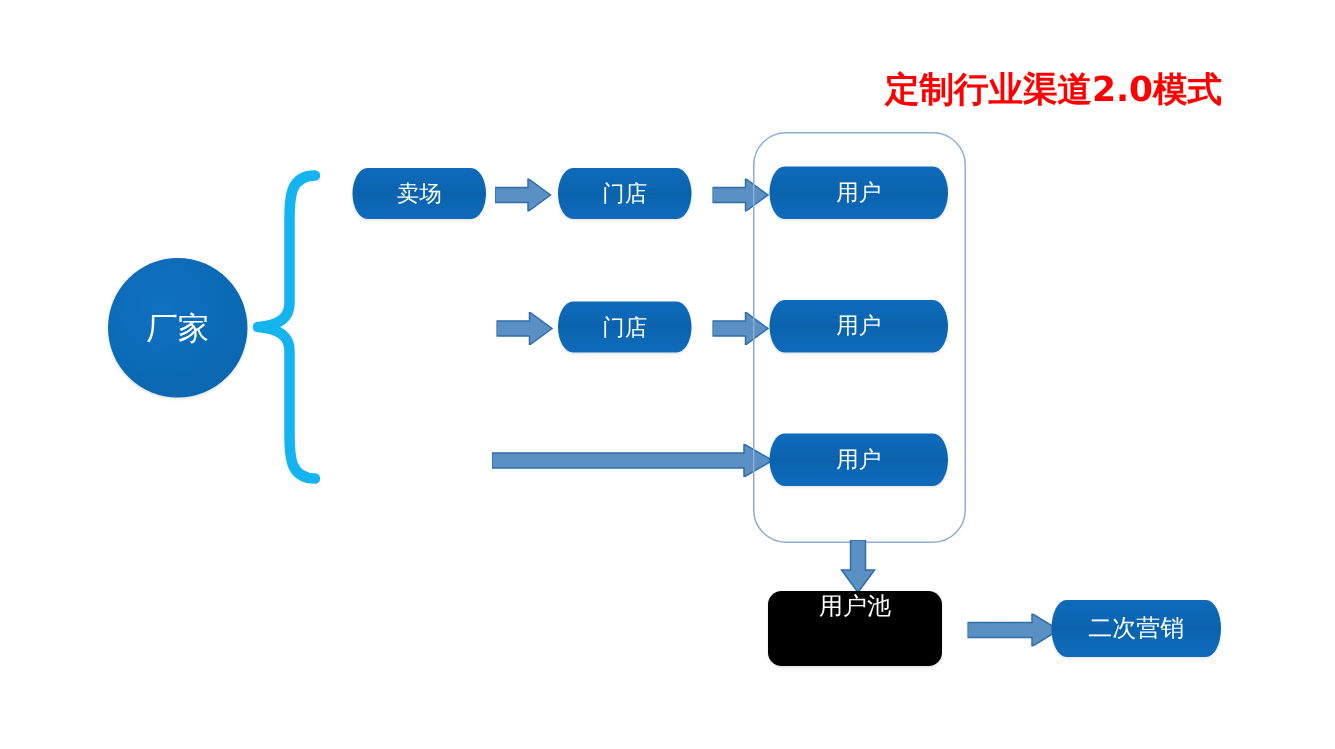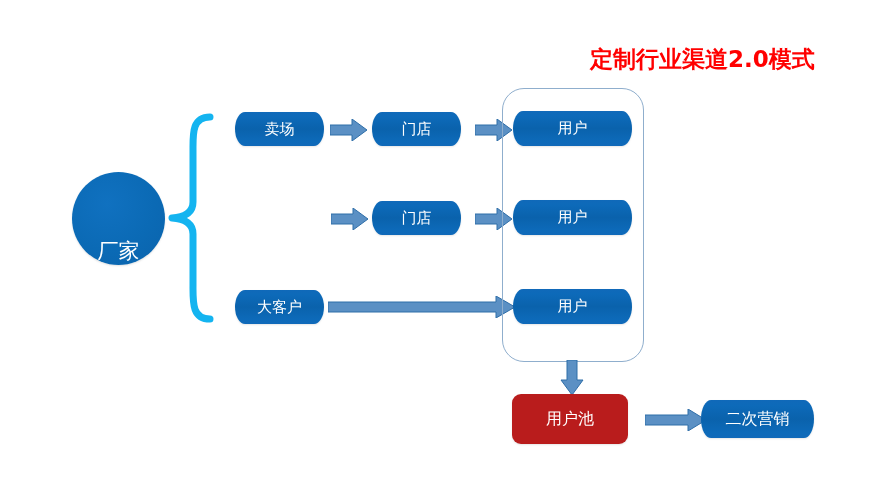--- a/index.html
+++ b/index.html
@@ -23,21 +23,21 @@
     font-family:"DejaVu Sans","Liberation Sans",sans-serif;
   }
 
   
   .circle{
     position:absolute;
     left:72px; top:172px;
     width:93px;height:93px;
     border-radius:50%;
     background:radial-gradient(circle at 38% 34%, #1071c0 0%, #0b6ab5 55%, #0a63ac 100%);
-    display:flex;align-items:flex-end;justify-content:center;
+    display:flex;align-items:center;justify-content:center;
     color:#ffffff;
     font-size:21px;
     box-shadow:0 1px 2px rgba(0,0,0,.12);
   }
 
   
   .brace{position:absolute;left:168px;top:112px;width:46px;height:212px;}
 
   
   .cyl{
@@ -48,23 +48,23 @@
     color:#ffffff;
     font-size:15px;
     box-shadow:0 1px 2px rgba(0,0,0,.10);
     text-align:right;
   }
   .cyl.big{font-size:16px;}
 
   
   .rrect{
     position:absolute;
-    background:#b91c1c;
+    background:#000000;
     border-radius:9px;
-    display:flex;align-items:center;justify-content:center;
+    display:flex;justify-content:center;
     color:#ffffff;
     font-size:16px;
     box-shadow:0 1px 2px rgba(0,0,0,.10);
   }
 
   
   .container-box{
     position:absolute;
     left:502px;top:88px;
     width:140px;height:272px;
@@ -123,23 +123,20 @@
   <div class="cyl" style="left:372px;top:201px;width:89px;height:34px;">
     <span>门店</span>
   </div>
 
   <div class="arrow" style="left:475px;top:208px;">
     <svg width="38" height="22" viewBox="0 0 38 22" xmlns="http://www.w3.org/2000/svg">
       <path d="M0 6 L22 6 L22 0 L37 11 L22 22 L22 16 L0 16 Z" fill="#5b90c4" stroke="#2f6ea8" stroke-width="1"></path>
     </svg>
   </div>
 
-  <div class="cyl" style="left:235px;top:290px;width:89px;height:34px;">
-    <span>大客户</span>
-  </div>
 
   <div class="arrow" style="left:328px;top:296px;">
     <svg width="188" height="22" viewBox="0 0 188 22" xmlns="http://www.w3.org/2000/svg">
       <path d="M0 6 L168 6 L168 0 L187 11 L168 22 L168 16 L0 16 Z" fill="#5b90c4" stroke="#2f6ea8" stroke-width="1"></path>
     </svg>
   </div>
 
   <div class="container-box"></div>
 
   <div class="cyl" style="left:513px;top:111px;width:119px;height:35px;">

